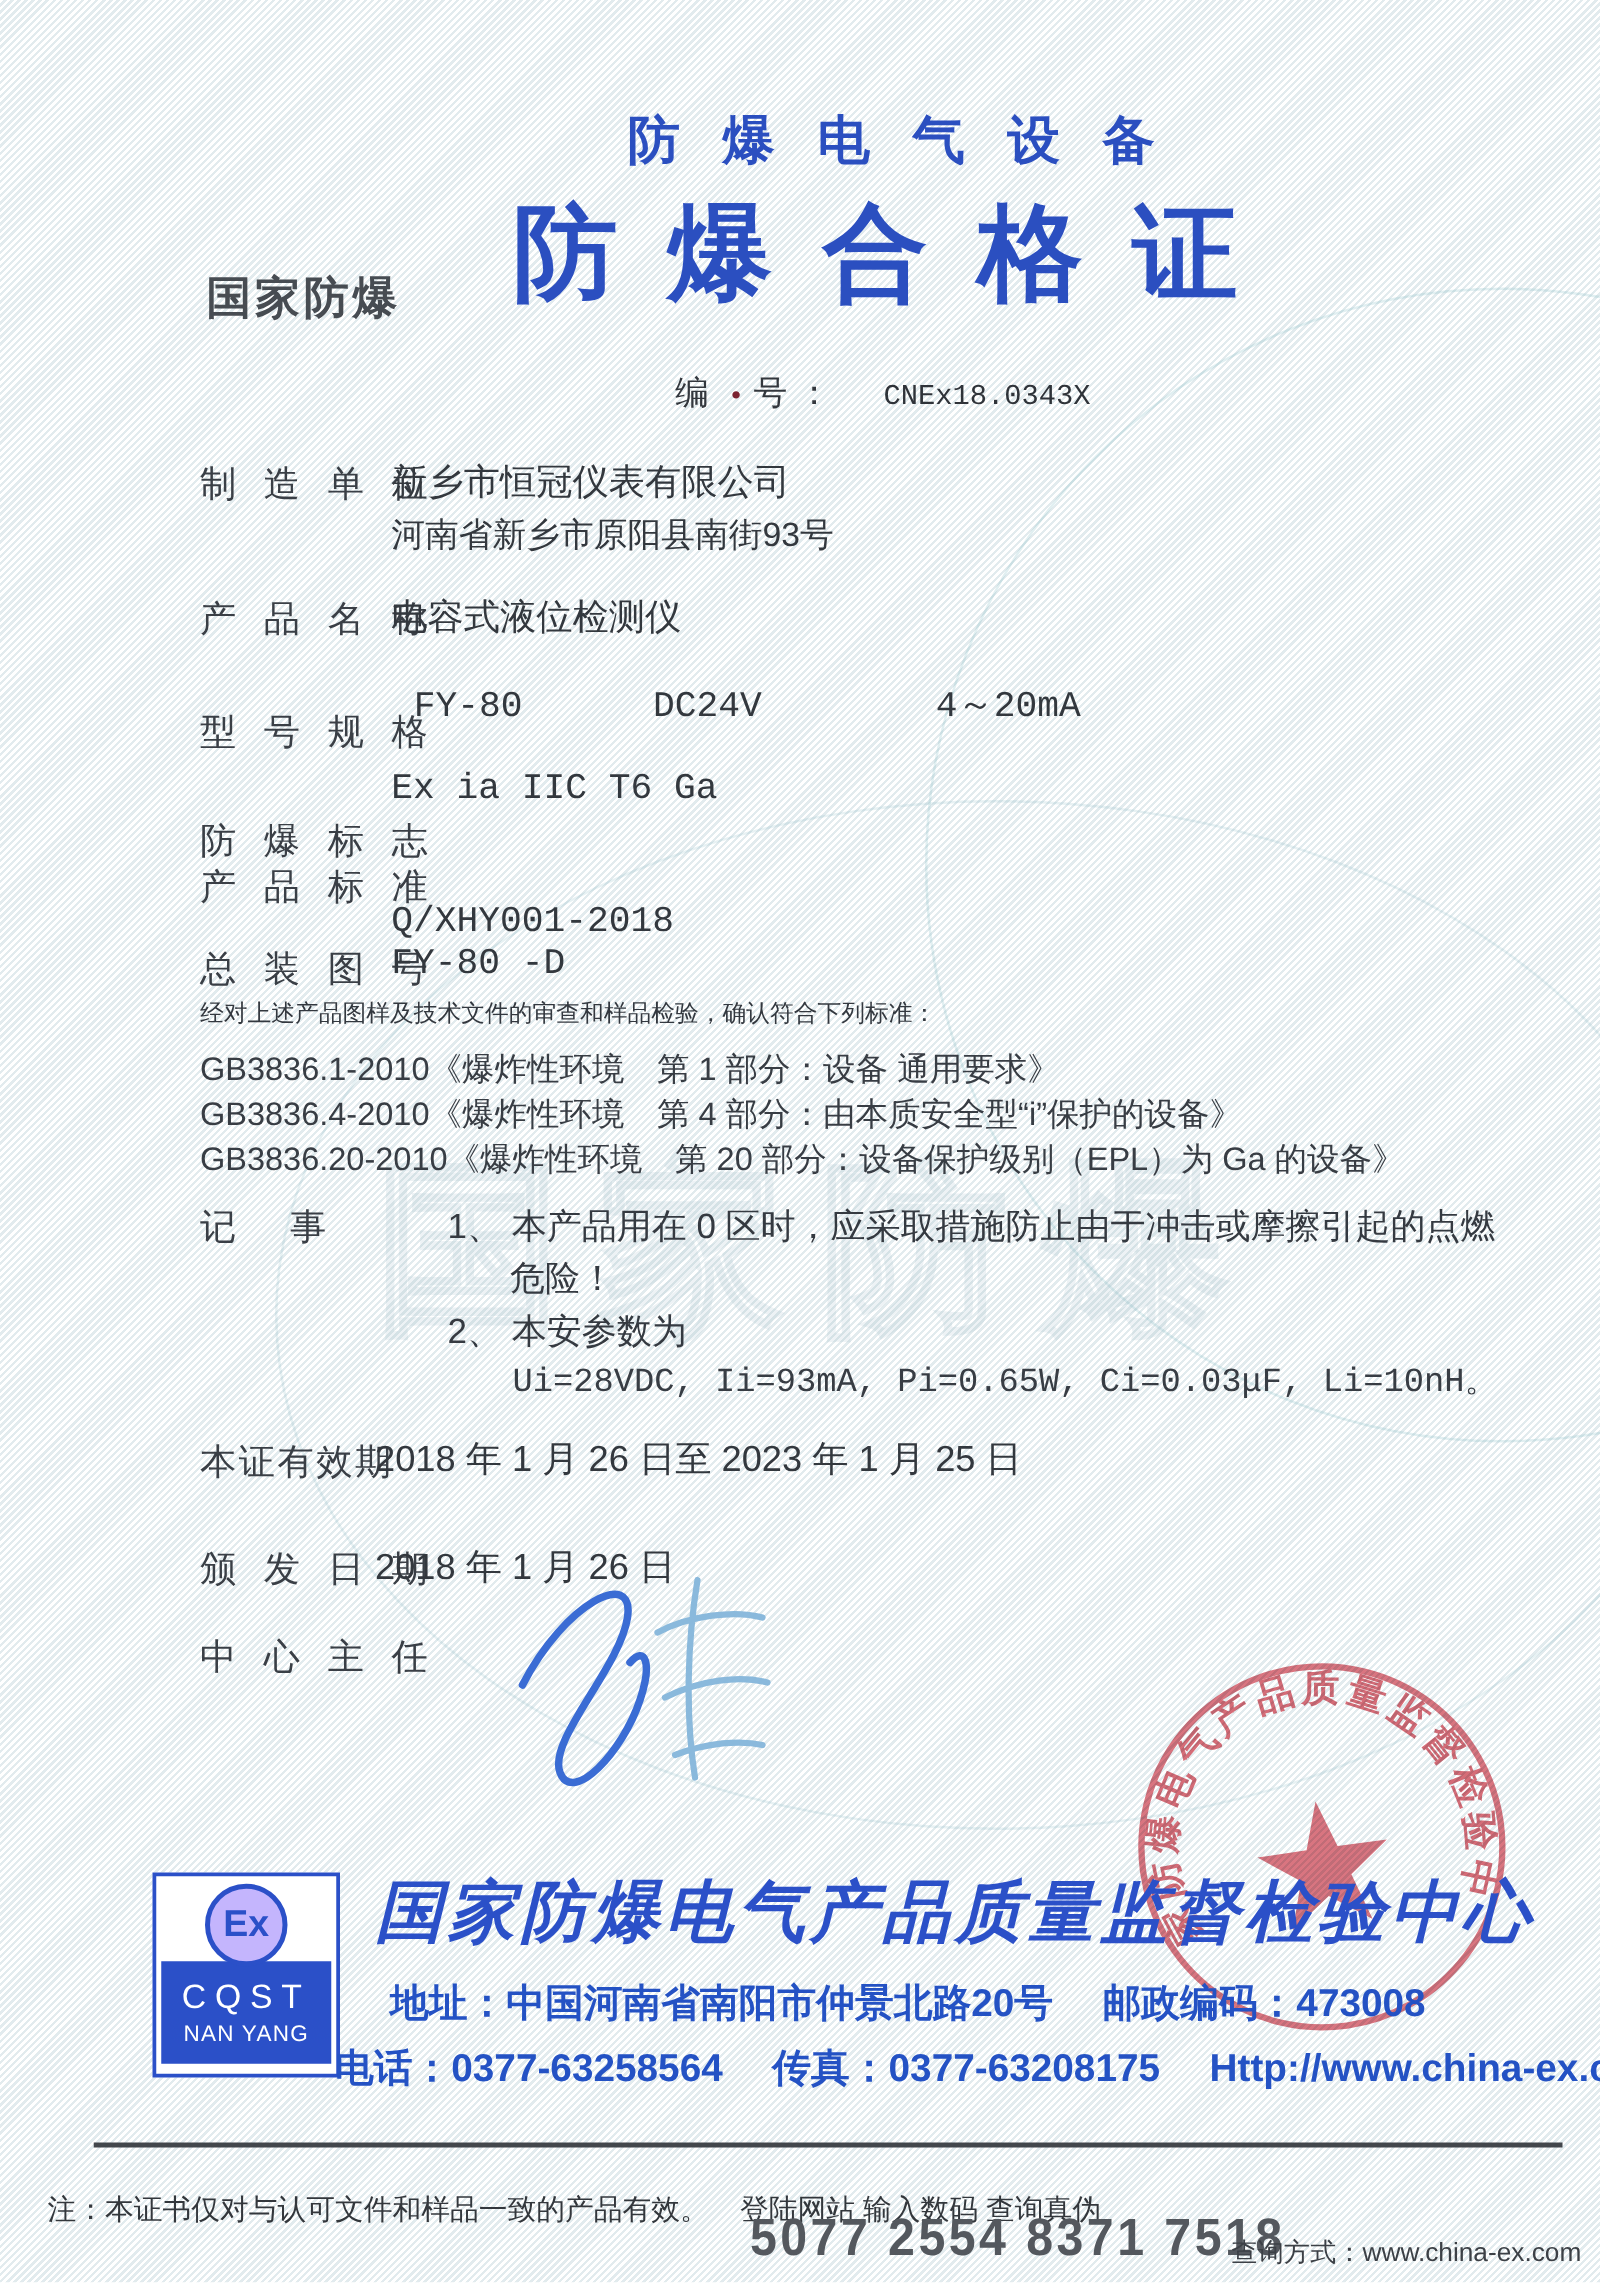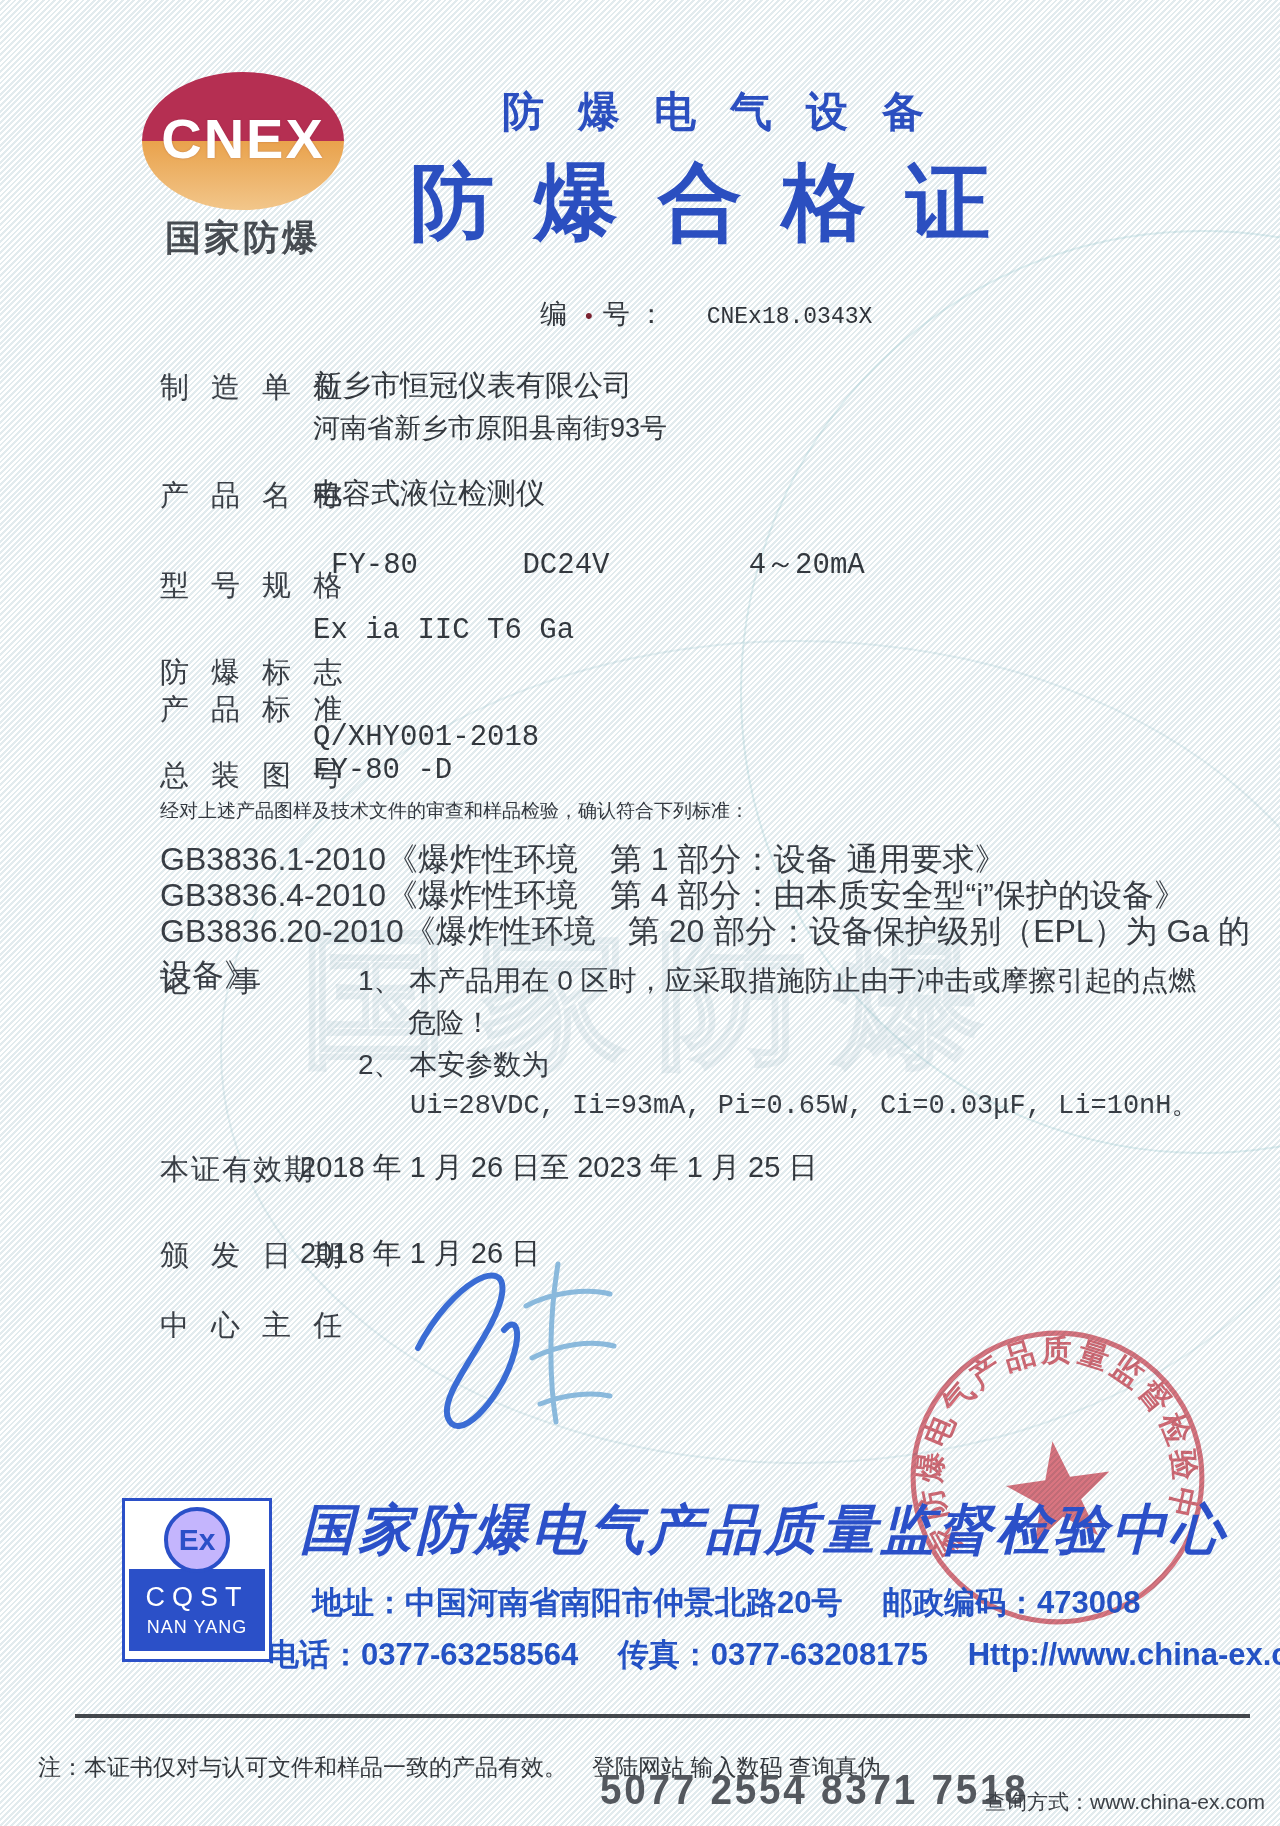--- a/index.html
+++ b/index.html
@@ -22,21 +22,21 @@
   .hdr-title{width:740px;text-align:center;font-size:84px;font-weight:bold;color:#2b4fc0;letter-spacing:40px;}
   .certline{display:flex;align-items:baseline;font-size:27px;color:#33373d;}
   .certline .dot{color:#7a2230;margin:0 10px;font-size:22px;}
   .certline .lbl{letter-spacing:8px;}
   .certline .val{font-family:"Liberation Mono","DejaVu Sans Mono",monospace;font-size:23px;margin-left:34px;color:#2f3339;}
   
   .flabel{font-size:29px;color:#3a3f46;letter-spacing:7px;font-weight:500;white-space:pre;}
   .fvalue{font-size:29px;color:#33383e;white-space:pre;}
   .mono{font-family:"Liberation Mono","DejaVu Sans Mono",monospace;}
   .para{font-size:19px;color:#33383f;font-weight:500;}
-  .stditem{font-size:32px;color:#383d44;}
+  .stditem{font-size:26px;color:#383d44;}
   .noteline{font-size:28px;color:#353a41;}
   .params{font-family:"Liberation Mono","DejaVu Sans Mono",monospace;font-size:27px;color:#383d44;}
   
   .sig-svg{pointer-events:none;}
   
   .stamp{opacity:.88;mix-blend-mode:multiply;transform:rotate(-8deg);}
   
   .exlogo{width:136px;height:150px;border:3px solid #2b50c8;background:#ffffff;padding:4px;box-sizing:content-box;}
   .exlogo-top{position:relative;height:64px;}
   .exlogo-circle{position:absolute;left:50%;top:2px;transform:translateX(-50%);width:58px;height:58px;
@@ -59,27 +59,20 @@
 </head>
 <body>
 
 <div class="page">
 
   <div class="abs gui" style="left:740px;top:230px;width:920px;height:920px;border:2px solid rgba(120,180,190,.22);"></div>
   <div class="abs gui" style="left:220px;top:640px;width:1150px;height:820px;border:2px solid rgba(120,180,190,.18);"></div>
 
   <div class="abs watermark" style="left:300px;top:900px;">国家防爆</div>
 
-  <div class="abs" style="left:142px;top:72px;">
-    <div class="logo-ellipse">
-      <div class="logo-top"></div>
-      <div class="logo-bottom"></div>
-      <div class="logo-word">CNEX</div>
-    </div>
-  </div>
   <div class="abs logo-caption" style="left:142px;top:214px;">国家防爆</div>
 
   <div class="abs hdr-sub" style="left:400px;top:84px;">防爆电气设备</div>
   <div class="abs hdr-title" style="left:350px;top:146px;">防爆合格证</div>
 
   <div class="abs certline" style="left:540px;top:296px;">
     <span class="lbl">编</span>
     <span class="dot">•</span>
     <span class="lbl">号：</span>
     <span class="val">CNEx18.0343X</span>

